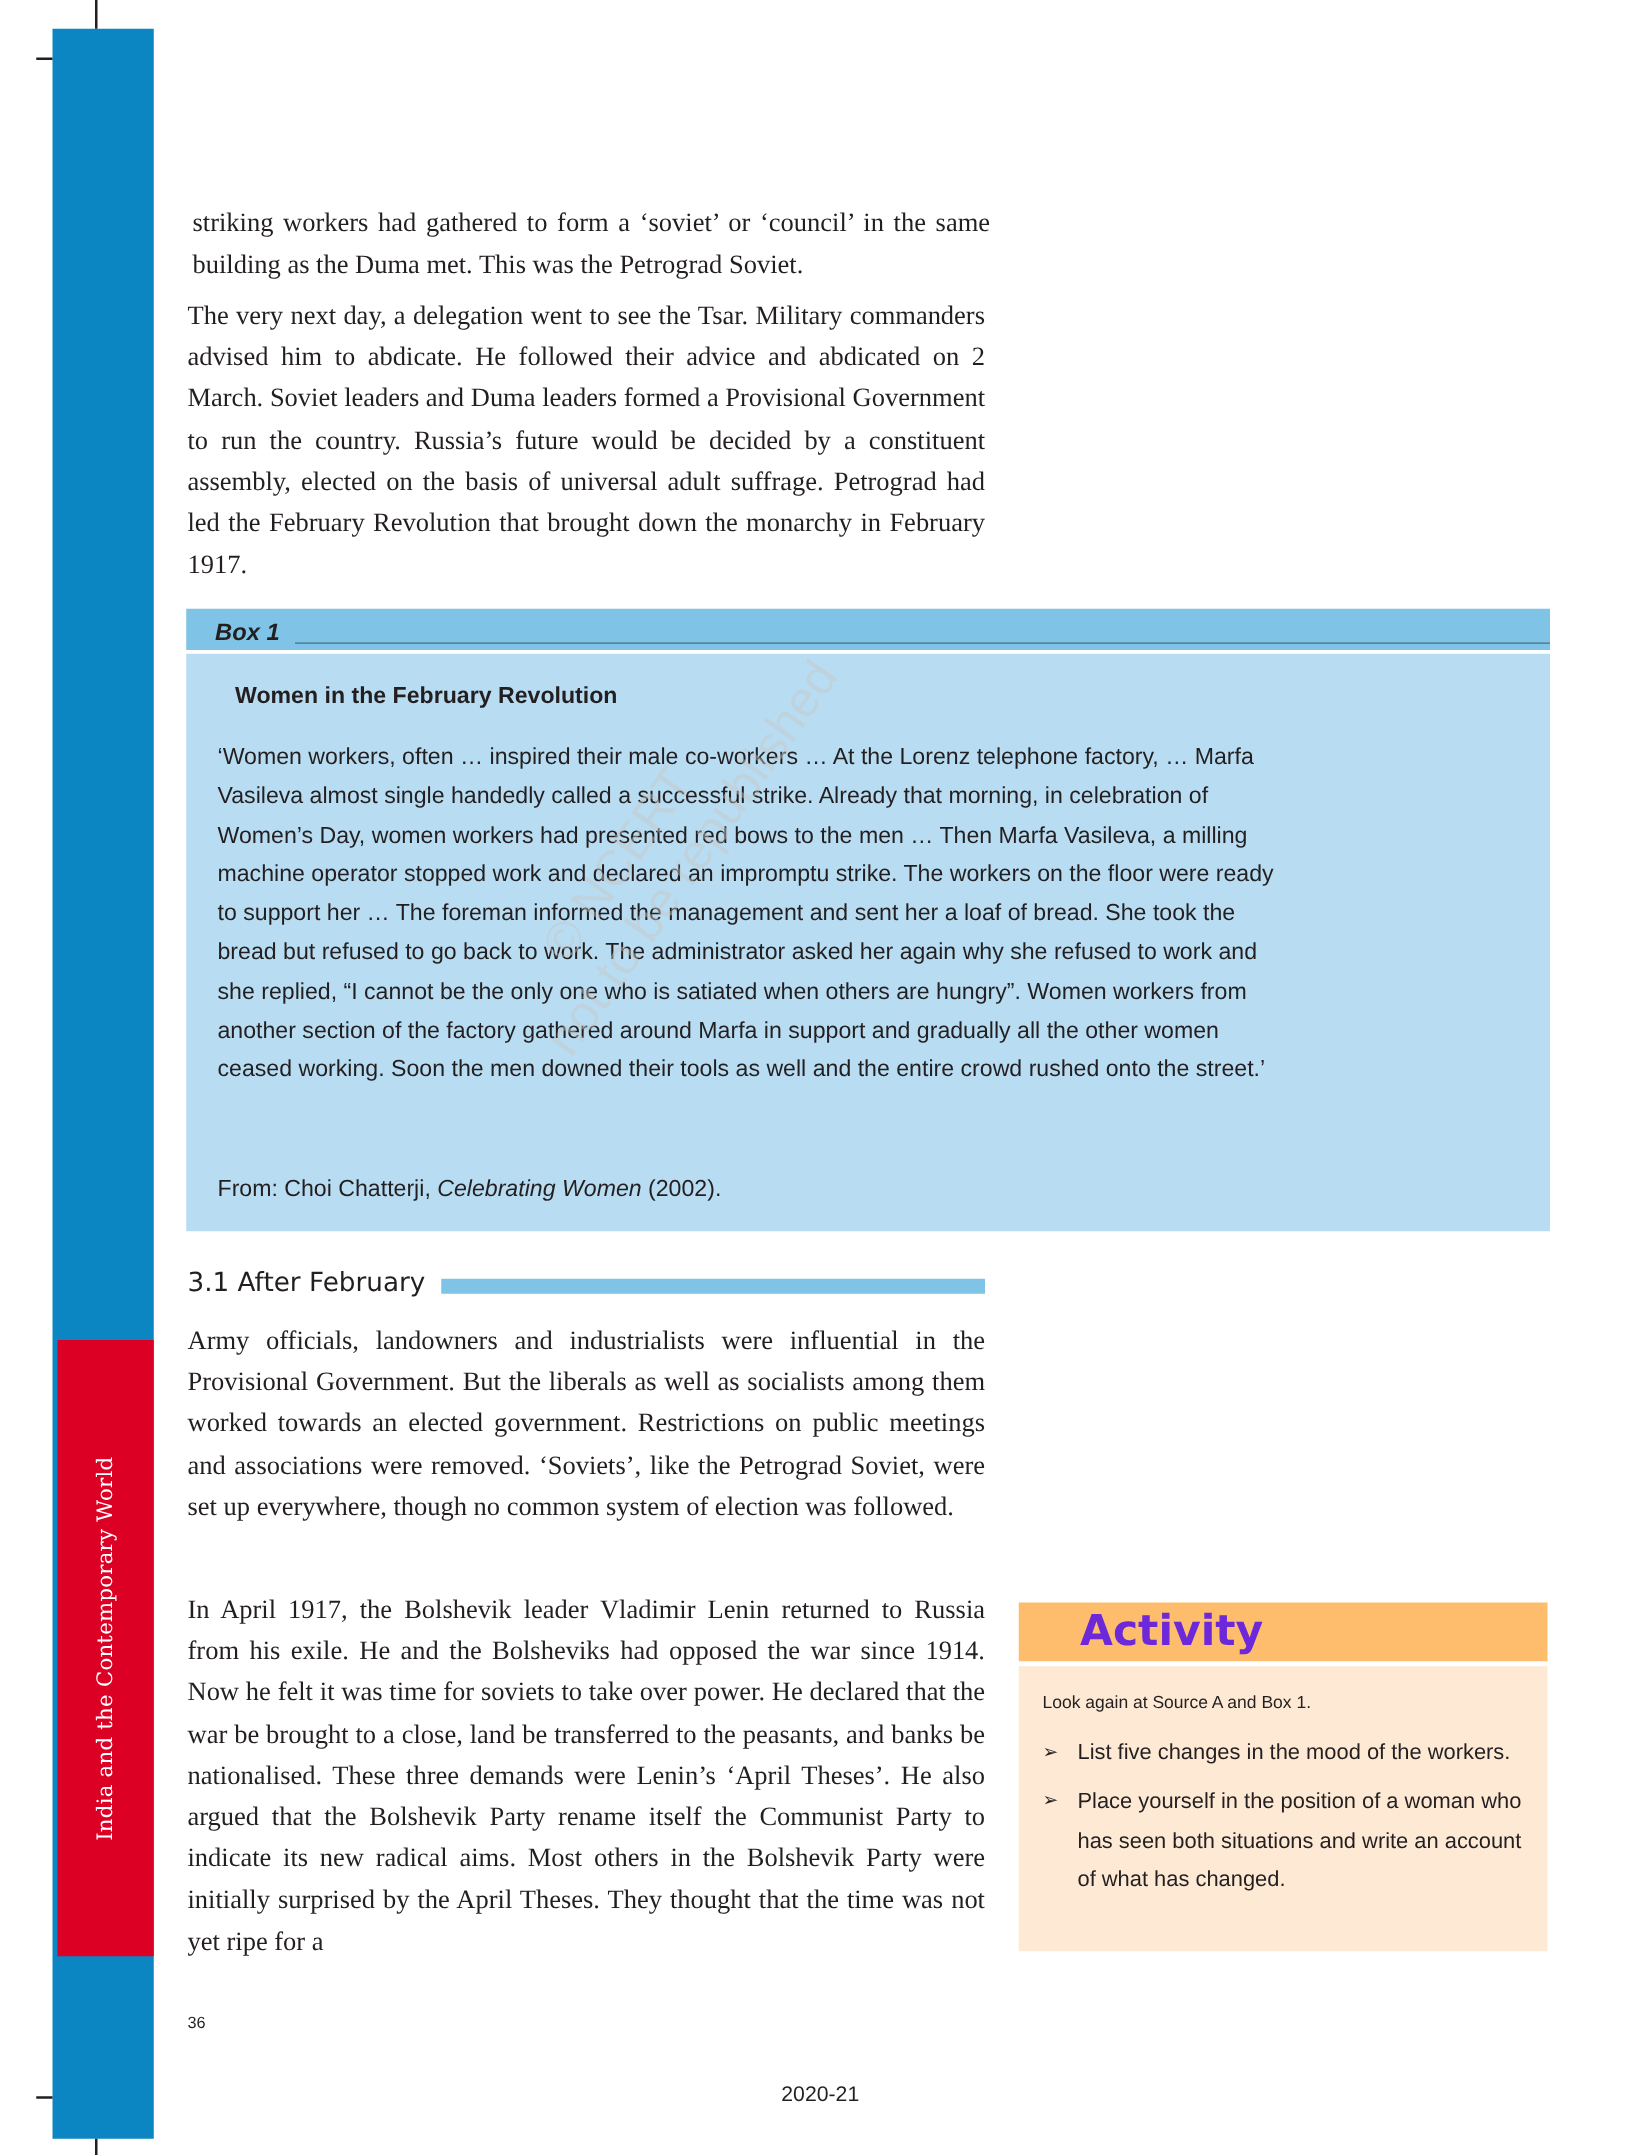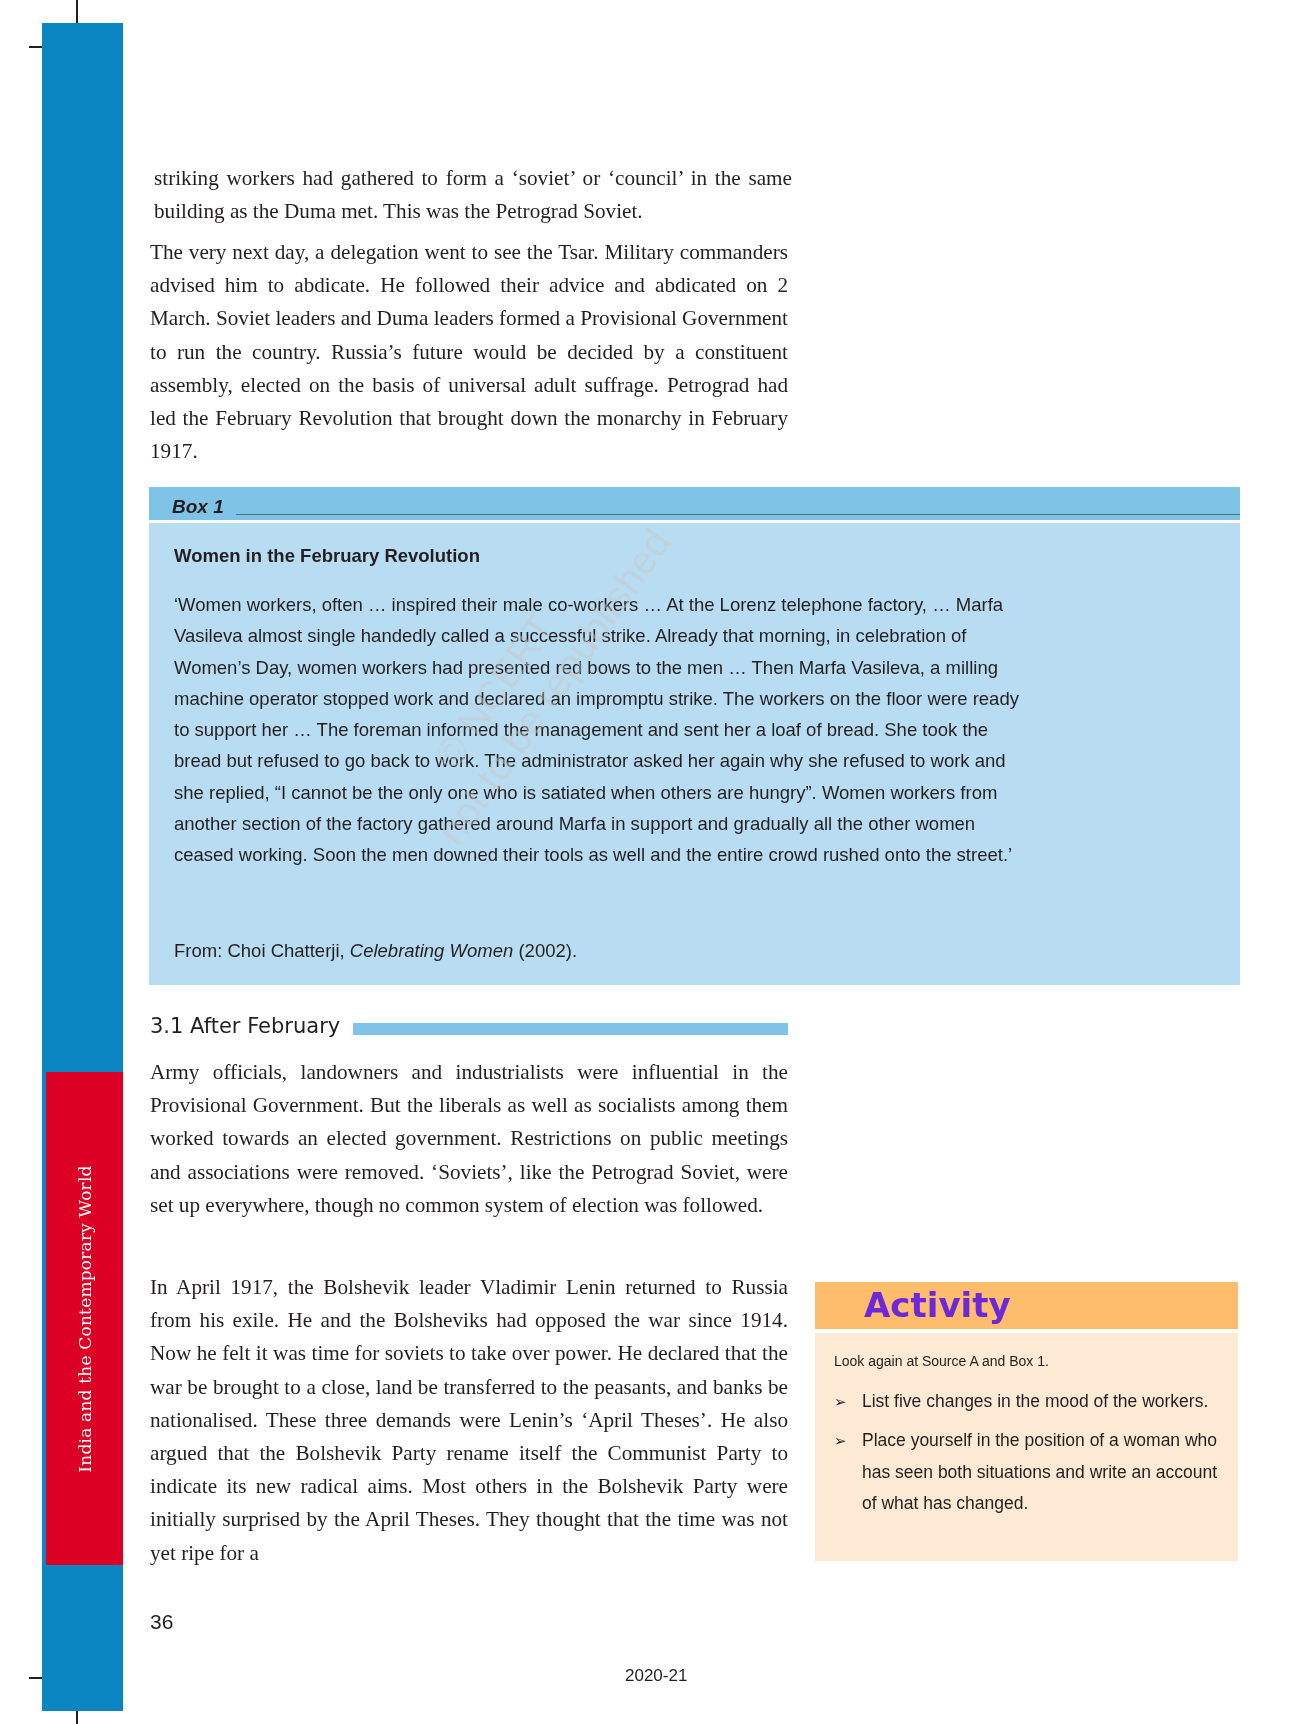--- a/index.html
+++ b/index.html
@@ -15,38 +15,38 @@
   .crop { background: #231f20; }
 
   
   .para { left: 150px; width: 638px; font-size: 21.2px; line-height: 33.2px; text-align: justify; text-align-last: left; }
 
   
   .box-header { left: 149px; top: 487px; width: 1091px; height: 33px; background: #7fc4e6; }
   .box-title { left: 172px; top: 496px; font-family: Liberation Sans, sans-serif; font-weight: bold; font-style: italic; font-size: 19px; color: #231f20; }
   .box-rule { left: 236px; top: 514px; width: 1004px; height: 1px; background: #4a6f85; }
   .box-body { left: 149px; top: 523px; width: 1091px; height: 462px; background: #b8ddf2; }
-  .box-heading { left: 174px; top: 545px; font-family: "Liberation Sans", sans-serif; font-weight: bold; font-size: 18.5px; }
+  .box-heading { left: 188px; top: 545px; font-family: "Liberation Sans", sans-serif; font-weight: bold; font-size: 18.5px; }
   .box-quote { left: 174px; top: 589px; width: 860px; font-family: "Liberation Sans", sans-serif; font-size: 18.5px; line-height: 31.3px; }
   .box-source { left: 174px; top: 940px; font-family: "Liberation Sans", sans-serif; font-size: 18.5px; }
 
   
   .sec-heading { left: 150px; top: 1014px; font-family: "DejaVu Sans", sans-serif; font-size: 21px; color: #231f20; }
   .sec-bar { left: 353px; top: 1023px; width: 435px; height: 12px; background: #7fc4e6; }
 
   
   .act-header { left: 815px; top: 1282px; width: 423px; height: 47px; background: #fdbd6c; }
   .act-title { left: 834px; top: 1282px; font-family: "DejaVu Sans", sans-serif; font-weight: bold; font-size: 34px; line-height: 47px; color: #6d28d9; margin-left: 30px; }
   .act-body { left: 815px; top: 1333px; width: 423px; height: 228px; background: #fde9d4; }
   .act-intro { left: 834px; top: 1353px; font-family: "Liberation Sans", sans-serif; font-size: 14px; }
   .act-list { left: 834px; top: 1386px; width: 390px; margin: 0; padding: 0; list-style: none; font-family: "Liberation Sans", sans-serif; font-size: 17.5px; line-height: 31.3px; }
   .act-list li { position: relative; padding-left: 28px; margin-bottom: 8px; }
   .act-list li .bullet { position: absolute; left: 0; top: 0; font-size: 15px; }
 
-  .page-num { left: 150px; top: 1610px; font-family: "Liberation Sans", sans-serif; font-size: 21px; }
+  .page-num { left: 150px; top: 1610px; font-family: "Liberation Sans", sans-serif; font-size: 13px; }
   .footer-year { left: 625px; top: 1666px; font-family: "Liberation Sans", sans-serif; font-size: 17px; text-align: right; }
 
   .watermark { left: 390px; top: 800px; transform: rotate(-55deg); transform-origin: left top; font-family: "Liberation Sans", sans-serif; font-size: 40px; line-height: 46px; color: rgba(200,200,200,0.45); white-space: nowrap; pointer-events: none; }
 </style>
 </head>
 <body>
 
 <div class="abs side-strip"></div>
 <div class="abs side-red"></div>
 <div class="abs side-text">

